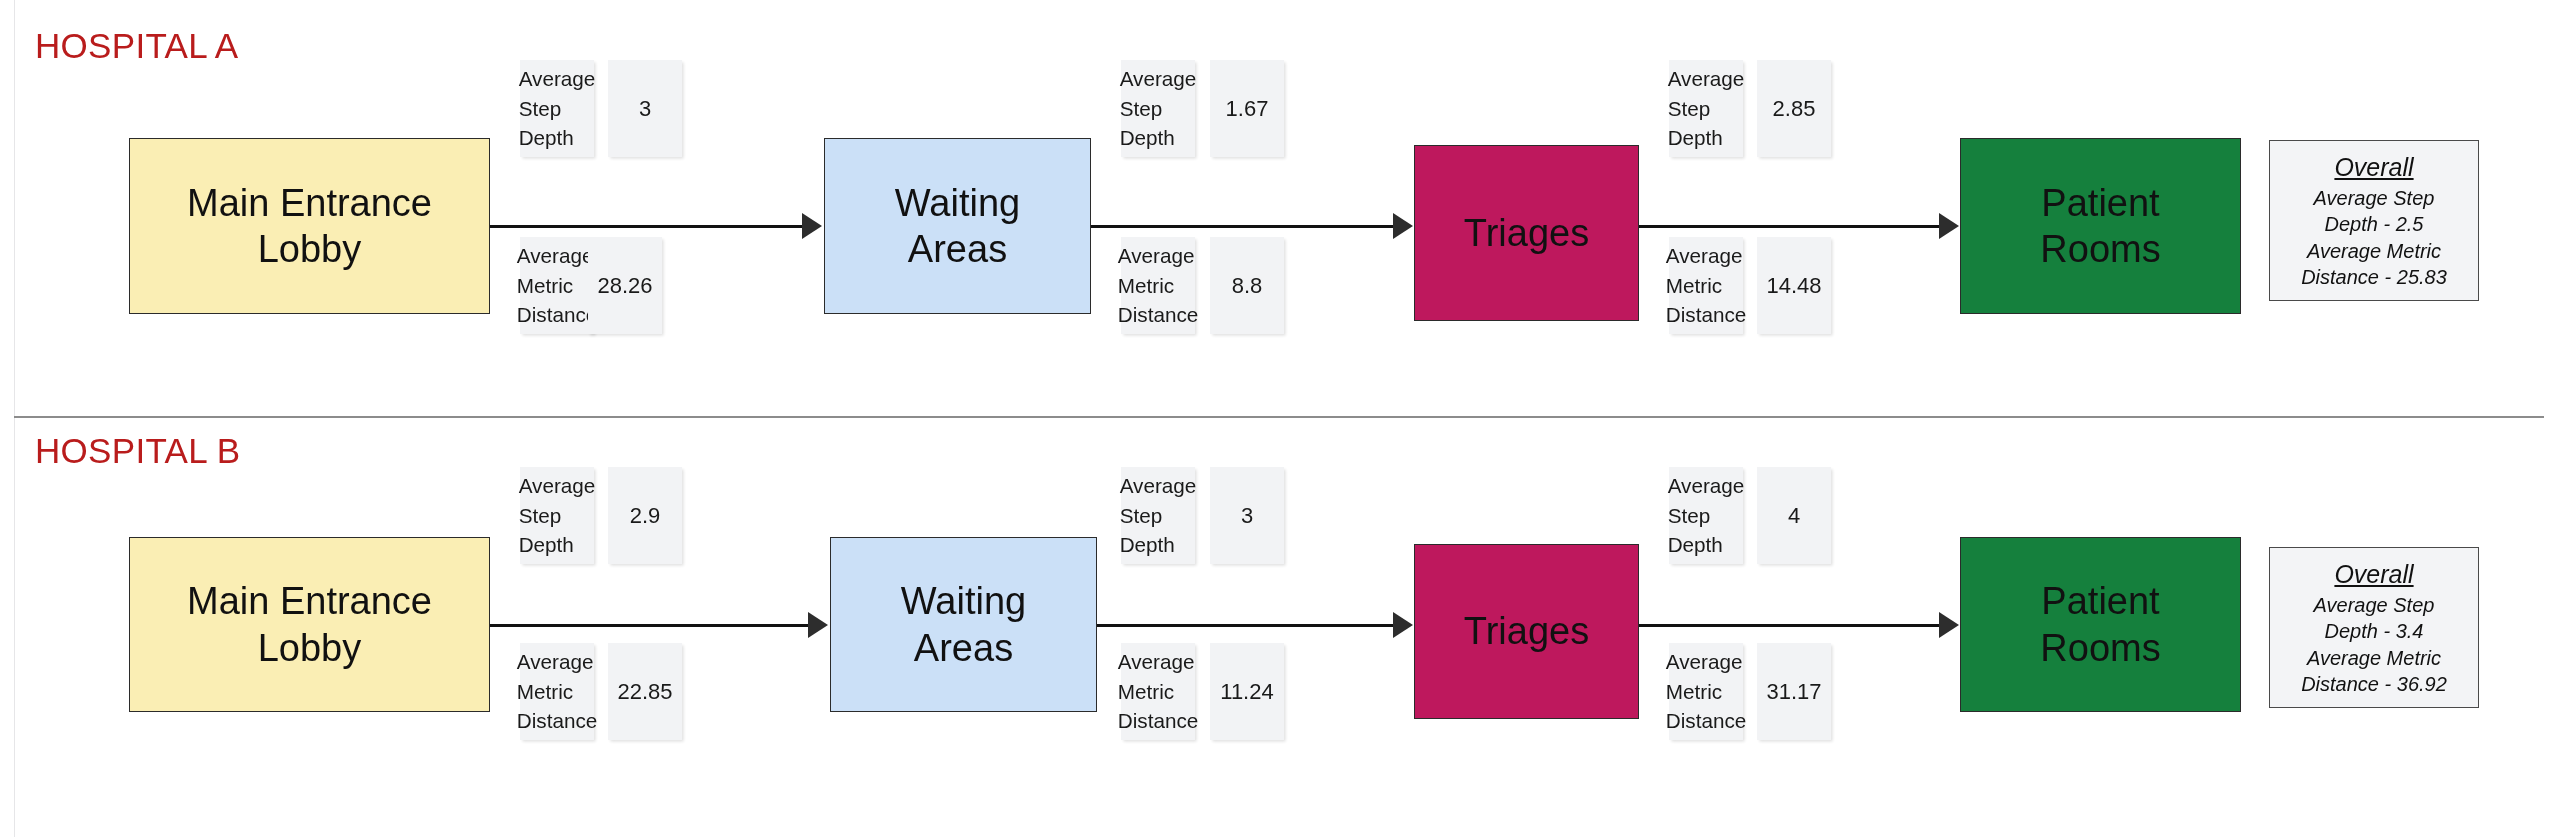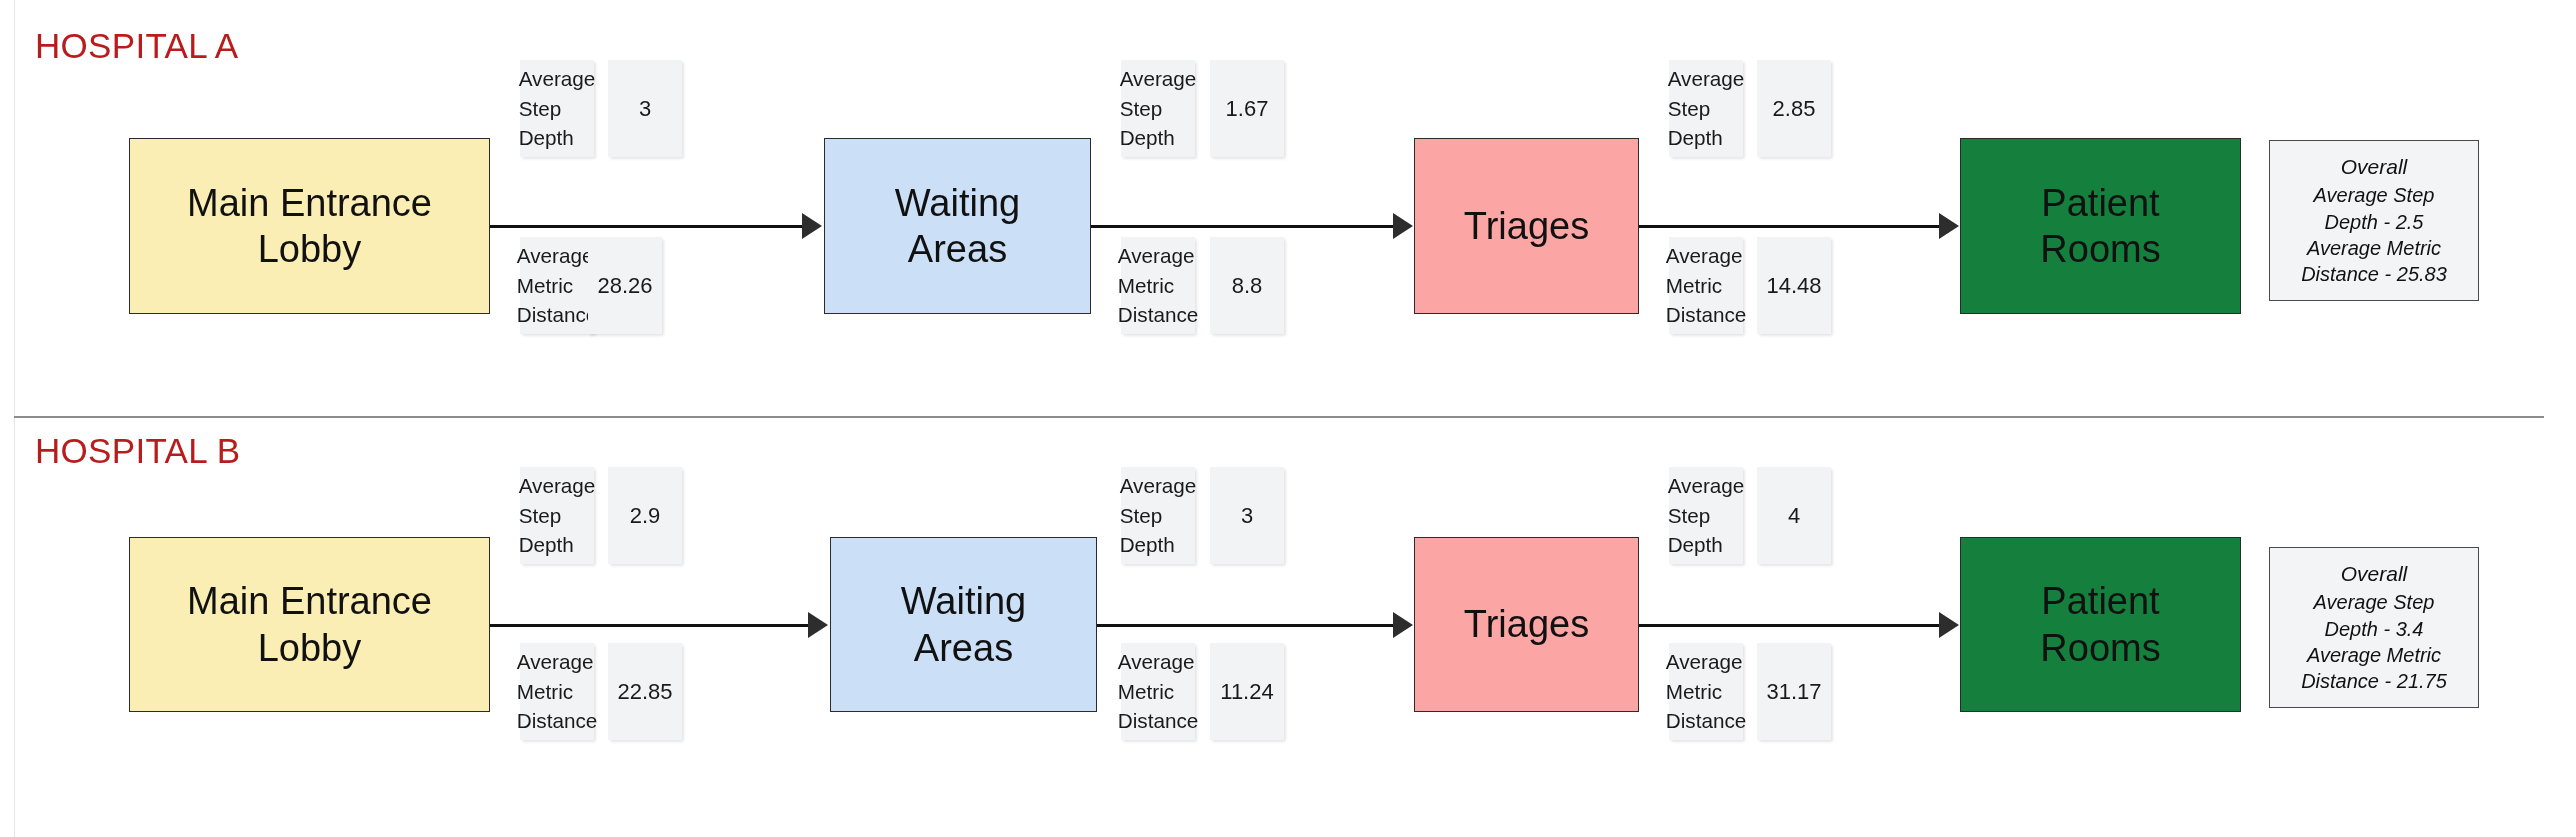--- a/index.html
+++ b/index.html
@@ -58,21 +58,21 @@
     align-items: center;
     justify-content: center;
     text-align: center;
     font-size: 38px;
     line-height: 1.22;
     color: #111111;
     padding: 3.6px 8.5px;
   }
   .node-lobby   { background: #faeeb4; }
   .node-waiting { background: #cbe0f7; text-align: center; }
-  .node-triage  { background: #fca5a5; }
+  .node-triage  { background: #be185d; margin-top: 7px; }
   .node-rooms   { background: #15803d; }
 
   
   .connector {
     position: absolute;
     height: 3px;
     background: #111111;
   }
   .arrowhead {
     position: absolute;
@@ -111,22 +111,23 @@
     align-items: center;
     justify-content: center;
     text-align: center;
     font-style: italic;
     font-size: 20px;
     line-height: 1.32;
     color: #111111;
     padding: 3.6px 6px;
   }
   .overall-title {
+    text-decoration: underline;
     font-style: italic;
-    font-size: 21px;
+    font-size: 25px;
     margin-bottom: 1.2px;
   }
   .overall-line { font-style: italic; white-space: nowrap; }
 </style>
 </head>
 <body>
 
 <div class="canvas">
 
   <div class="page-left-rule"></div>
@@ -322,17 +323,17 @@
       <span>Distance</span>
     </div>
   </div>
   <div class="tile tile-value" style="left:1757px; top:643px;">31.17</div>
 
   <div class="overall" style="left:2269px; top:547px; width:210px; height:161px;">
     <div class="overall-title">Overall</div>
     <div class="overall-line">Average Step</div>
     <div class="overall-line">Depth - 3.4</div>
     <div class="overall-line">Average Metric</div>
-    <div class="overall-line">Distance - 21.75</div>
+    <div class="overall-line">Distance - 36.92</div>
   </div>
 
 </div>
 
 
 </body></html>

